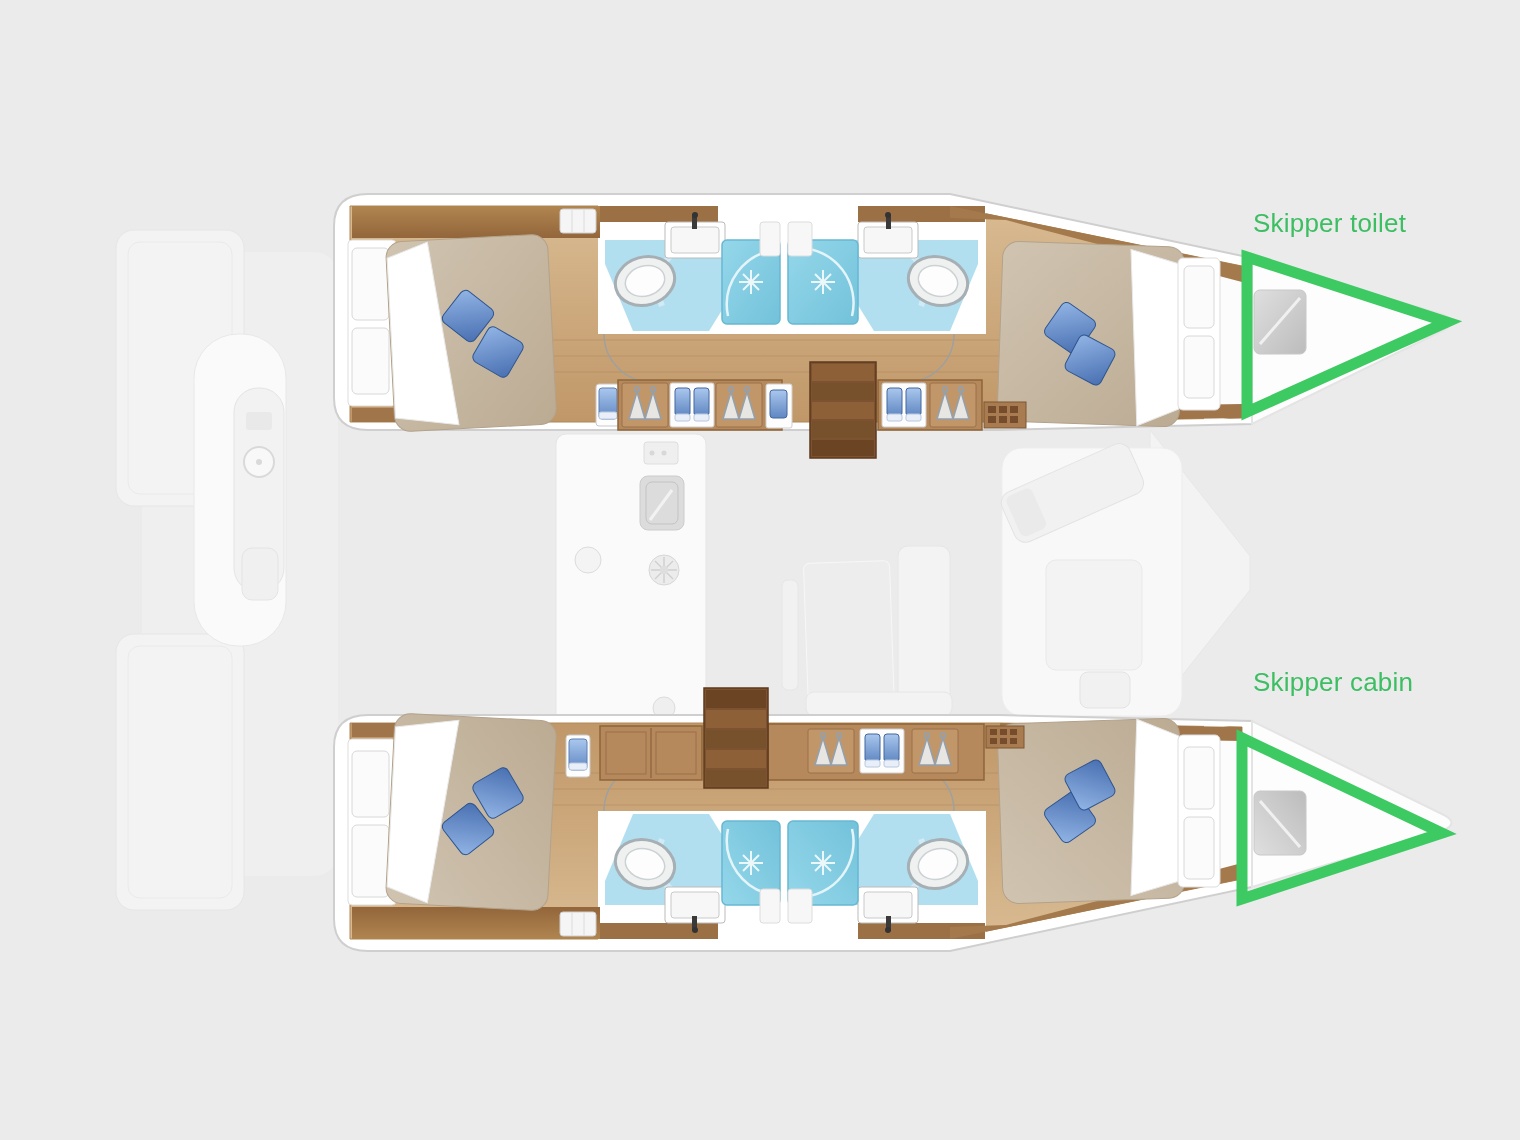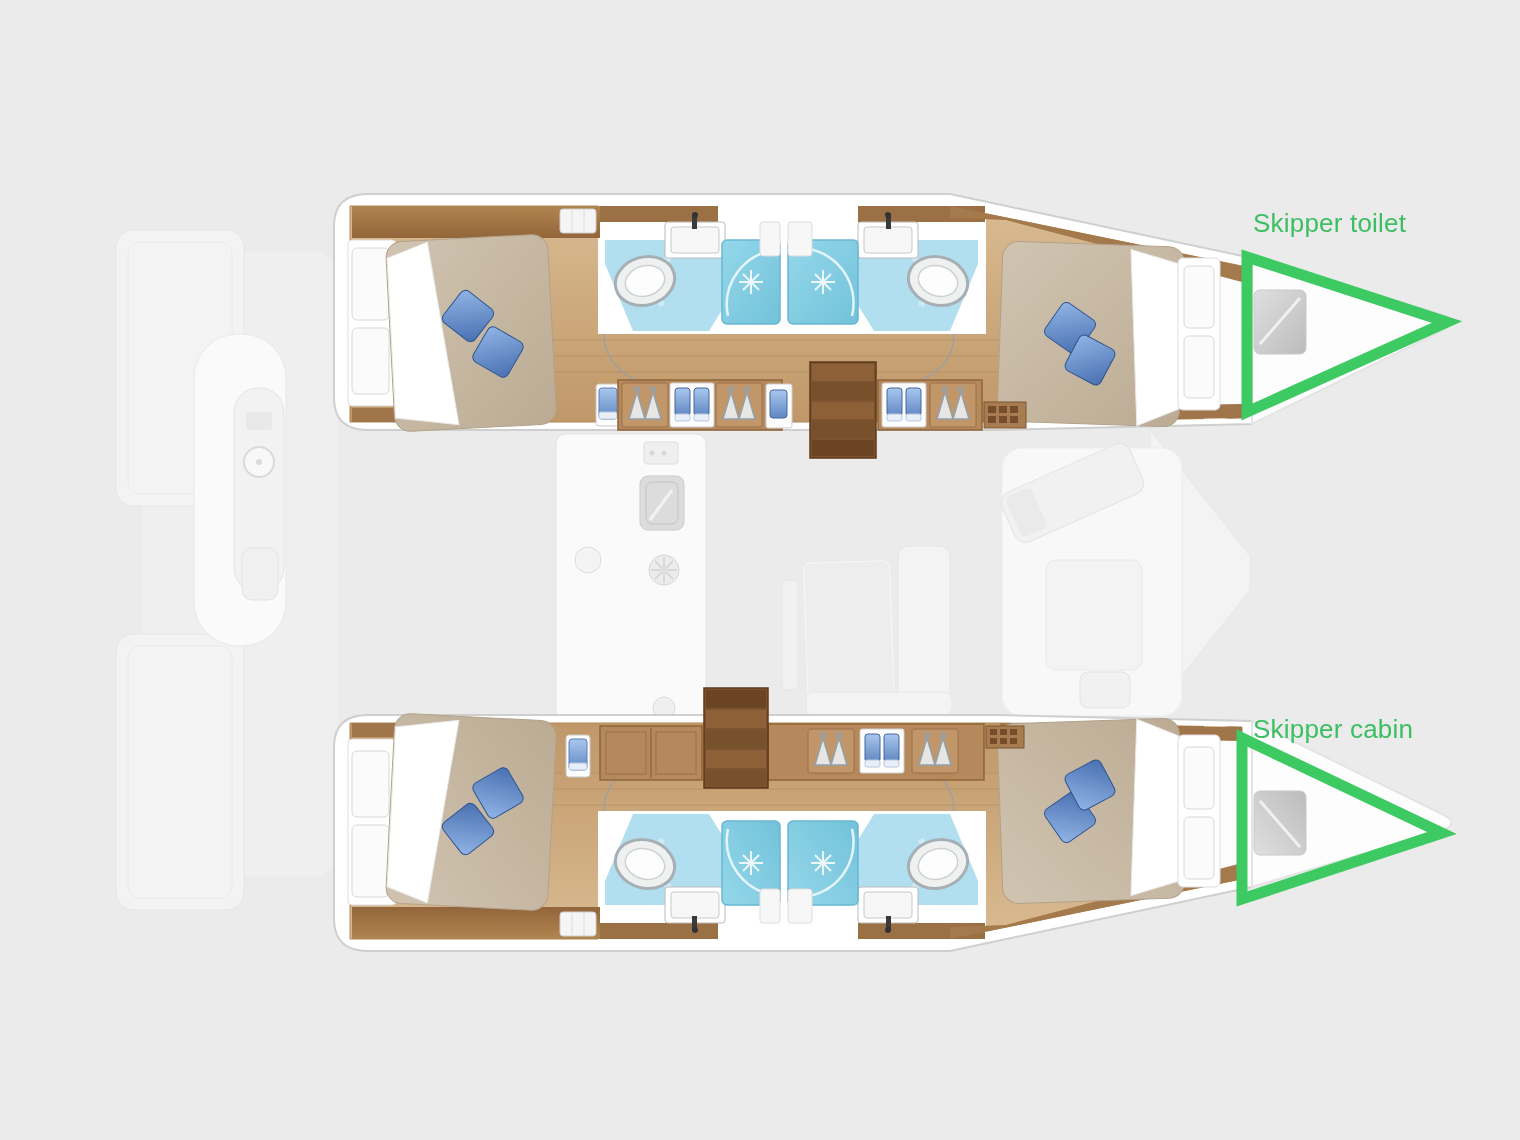--- a/index.html
+++ b/index.html
@@ -2,21 +2,21 @@
 <html><head>
 <meta charset="utf-8">
 <style>
   html,body{margin:0;padding:0;background:#ebebeb;}
   .stage{position:relative;width:1520px;height:1116px;background:#ebebeb;overflow:hidden;
          font-family:"Liberation Sans",sans-serif;}
   .stage svg{position:absolute;left:0;top:0;}
   .annot-label{position:absolute;font-size:26px;line-height:1.2;font-weight:400;
                letter-spacing:.2px;color:#3CBE62;white-space:nowrap;}
   #lbl-toilet{left:1253px;top:208px;}
-  #lbl-cabin{left:1253px;top:714px;}
+  #lbl-cabin{left:1253px;top:667px;}
 </style>
 </head>
 <body style="background: rgb(235, 235, 235);">
 
 <div class="stage">
 <svg width="1520" height="1140" viewBox="0 0 1520 1140" xmlns="http://www.w3.org/2000/svg">
   <defs>
     <linearGradient id="gWood" x1="0" y1="0" x2="0" y2="1">
       <stop offset="0" stop-color="#d9bb92"></stop>
           <stop offset="1" stop-color="#c09768"></stop>

